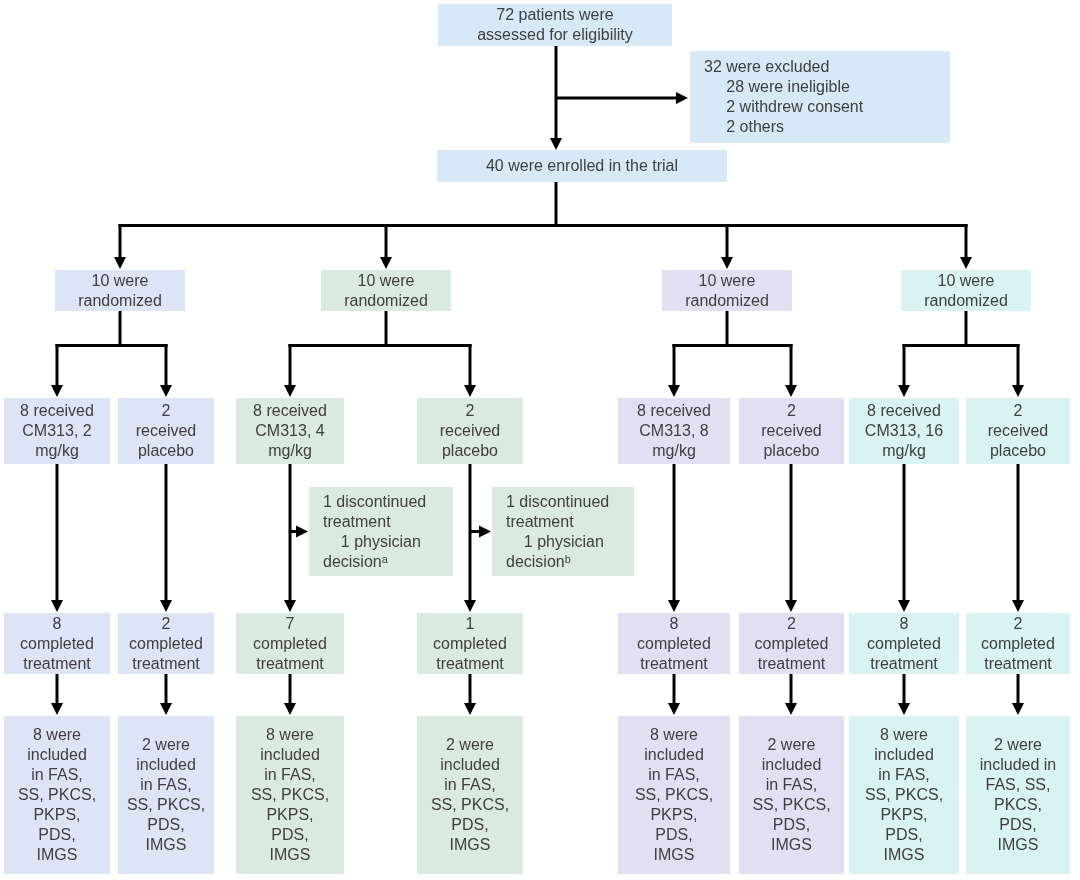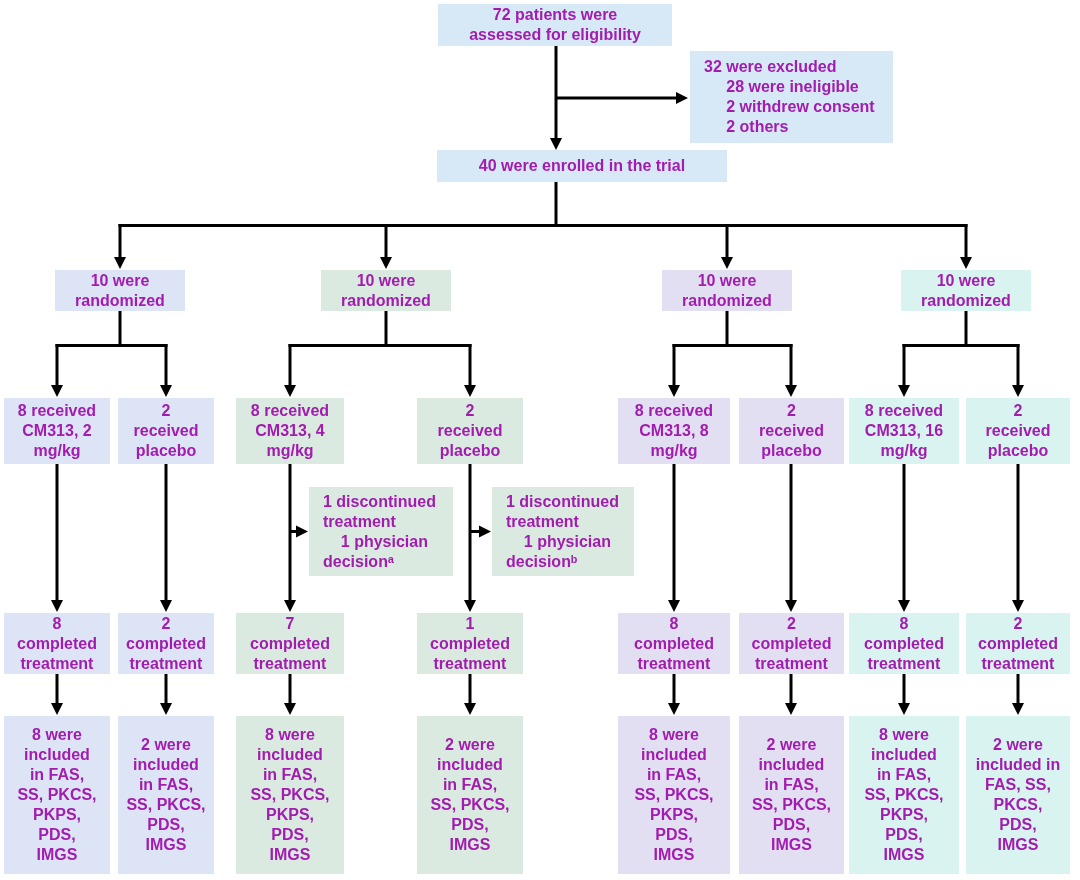--- a/index.html
+++ b/index.html
@@ -13,22 +13,21 @@
   }
   .box{
     position:absolute;
     display:flex;
     align-items:center;
     justify-content:center;
     text-align:center;
     white-space:pre;
     font-size:16px;
     line-height:20px;
-    color:#a21caf;
-    font-weight:bold;
+    color:#404040;
   }
   .box.left{
     justify-content:flex-start;
     text-align:left;
     padding-left:14px;
     box-sizing:border-box;
   }
   svg.connectors{
     position:absolute;
     left:0;top:0;
@@ -99,21 +98,21 @@
       <line x1="674" y1="674" x2="674" y2="703" marker-end="url(#ah)"></line>
       <line x1="791" y1="674" x2="791" y2="703" marker-end="url(#ah)"></line>
       <line x1="904" y1="674" x2="904" y2="703" marker-end="url(#ah)"></line>
       <line x1="1018" y1="674" x2="1018" y2="703" marker-end="url(#ah)"></line>
     </g>
   </svg>
 
   <div class="box" style="left: 438px; top: 4px; width: 234px; height: 42px; background-color: rgb(215, 232, 246);">72 patients were
 assessed for eligibility</div>
 
-  <div class="box left" style="left: 690px; top: 51px; width: 203px; height: 92px; background-color: rgb(215, 232, 246);">32 were excluded
+  <div class="box left" style="left: 690px; top: 51px; width: 260px; height: 92px; background-color: rgb(215, 232, 246);">32 were excluded
      28 were ineligible
      2 withdrew consent
      2 others</div>
 
   <div class="box" style="left: 437px; top: 150px; width: 290px; height: 32px; background-color: rgb(215, 232, 246);">40 were enrolled in the trial</div>
 
   <div class="box" style="left: 55px; top: 270px; width: 130px; height: 41px; background-color: rgb(221, 228, 246);">10 were
 randomized</div>
   <div class="box" style="left: 321px; top: 270px; width: 130px; height: 41px; background-color: rgb(219, 234, 225);">10 were
 randomized</div>

